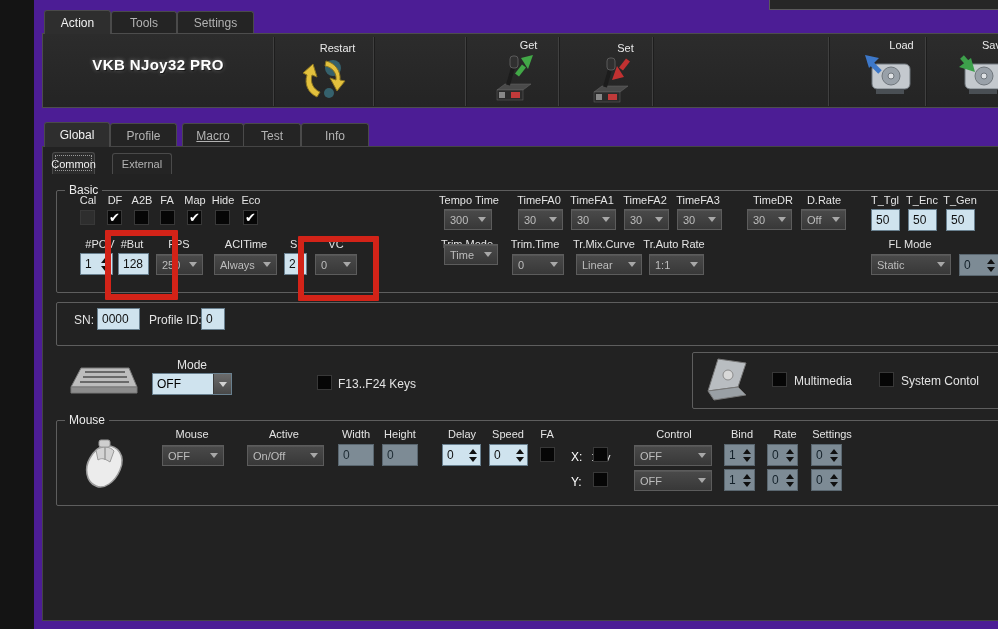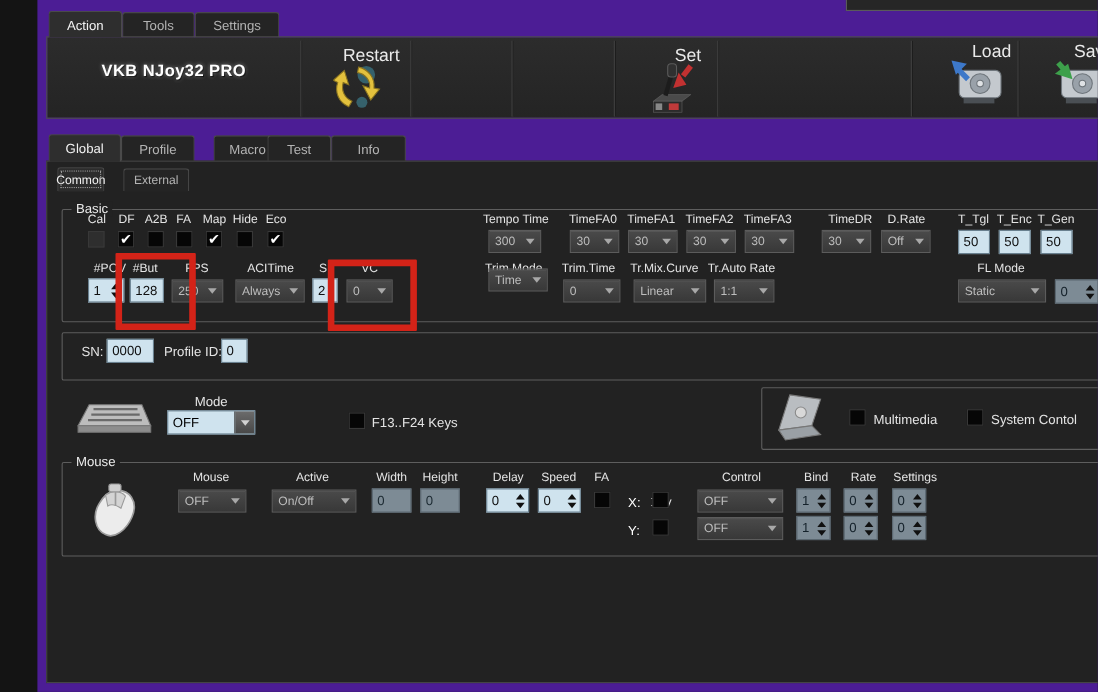--- a/index.html
+++ b/index.html
@@ -19,21 +19,21 @@
   .subtab.sel{outline:1px dotted #9a9a9a;outline-offset:-4px;}
   
   .panel{position:absolute;background:#222222;border:1px solid #454545;box-sizing:border-box;}
   .grp{position:absolute;border:1px solid #5e5e5e;border-radius:2px;box-sizing:border-box;}
   .grp-title{position:absolute;top:-8px;left:8px;background:#222222;padding:0 4px;
              color:#ececec;font-size:12px;white-space:nowrap;}
   
   #toolbar{position:absolute;left:8px;top:33px;width:982px;height:75px;
            background:linear-gradient(#2c2c2c,#242424);border:1px solid #4d4d4d;box-sizing:border-box;}
   .tdiv{position:absolute;top:3px;width:1px;height:69px;background:#404040;border-right:1px solid #1d1d1d;}
-  .tblbl{position:absolute;transform:translateX(-50%);color:#eaeaea;font-size:16px;white-space:nowrap;padding-left:25px;}
+  .tblbl{position:absolute;transform:translateX(-50%);color:#eaeaea;font-size:11px;white-space:nowrap;padding-left:25px;}
   
   .dd{position:absolute;height:21px;display:flex;align-items:center;padding-left:5px;
       background:linear-gradient(#4a4a4a,#383838);border:1px solid #5c5c5c;
       box-shadow:inset 0 1px 0 rgba(255,255,255,.07);color:#bdbdbd;font-size:11px;box-sizing:border-box;}
   .dd .da{width:0;height:0;border-left:4px solid transparent;border-right:4px solid transparent;
           border-top:5px solid #a8a8a8;margin:0 5px 0 auto;}
   .dd.light{background:#cfe3ee;color:#000;padding-left:4px;font-size:12px;border:1px solid #69808f;height:22px;}
   .dd-btn{margin-left:auto;width:17px;align-self:stretch;background:linear-gradient(#6b6b6b,#484848);
           border-left:1px solid #3a3a3a;display:flex;align-items:center;justify-content:center;}
   .dd-btn .da2{width:0;height:0;border-left:4px solid transparent;border-right:4px solid transparent;
@@ -91,20 +91,33 @@
     <div class="abs" style="left:232px;top:2px;width:96px;height:70px;">
       <span class="tblbl" style="left:50px;top:6px;">Restart</span>
       <svg class="abs" style="left:28px;top:20px;" width="44" height="46" viewBox="0 0 44 46">
         <circle cx="30" cy="12" r="8" fill="#35616c"></circle>
         <circle cx="26" cy="37" r="5" fill="#35616c"></circle>
         <path d="M14 41 C5 37 1 28 4 19 L0 17 L10 8 L14 21 L9 19 C7 26 10 33 17 36 Z" fill="#e3c13d" stroke="#8a7420" stroke-width="1"></path>
         <path d="M23 5 C32 7 38 15 37 24 L42 25 L34 35 L27 22 L33 24 C34 17 29 11 22 10 Z" fill="#e3c13d" stroke="#8a7420" stroke-width="1"></path>
       </svg>
     </div>
 
+    <div class="abs" style="left:424px;top:2px;width:90px;height:70px;">
+      <span class="tblbl" style="left:49px;top:3px;">Get</span>
+      <svg class="abs" style="left:26px;top:14px;" width="40" height="54" viewBox="0 0 40 54">
+        <polygon points="4,40 12,34 38,34 30,40" fill="#4a4a4a" stroke="#6a6a6a" stroke-width="0.5"></polygon>
+        <rect x="4" y="40" width="26" height="10" fill="#2b2b2b" stroke="#666" stroke-width="0.5"></rect>
+        <rect x="18" y="42" width="9" height="6" fill="#c03a3a"></rect>
+        <rect x="6" y="42" width="6" height="6" fill="#888"></rect>
+        <line x1="15" y1="35" x2="21" y2="14" stroke="#1c1c1c" stroke-width="4"></line>
+        <rect x="17" y="6" width="8" height="12" rx="3" fill="#303030" stroke="#5a5a5a"></rect>
+        <line x1="24" y1="25" x2="31" y2="16" stroke="#42a847" stroke-width="5"></line>
+        <polygon points="28,8 40,5 35,19" fill="#42a847"></polygon>
+      </svg>
+    </div>
 
     <div class="abs" style="left:517px;top:2px;width:90px;height:70px;">
       <span class="tblbl" style="left:53px;top:6px;">Set</span>
       <svg class="abs" style="left:30px;top:16px;" width="40" height="54" viewBox="0 0 40 54">
         <polygon points="4,40 12,34 38,34 30,40" fill="#4a4a4a" stroke="#6a6a6a" stroke-width="0.5"></polygon>
         <rect x="4" y="40" width="26" height="10" fill="#2b2b2b" stroke="#666" stroke-width="0.5"></rect>
         <rect x="18" y="42" width="9" height="6" fill="#c03a3a"></rect>
         <rect x="6" y="42" width="6" height="6" fill="#888"></rect>
         <line x1="15" y1="35" x2="21" y2="14" stroke="#1c1c1c" stroke-width="4"></line>
         <rect x="17" y="6" width="8" height="12" rx="3" fill="#303030" stroke="#5a5a5a"></rect>
@@ -137,21 +150,21 @@
       </svg>
     </div>
   </div>
 
   <div class="tab sel" style="left:10px;top:122px;width:66px;height:25px;">
     <span>Global</span>
   </div>
   <div class="tab" style="left:76px;top:123px;width:67px;height:24px;">
     <span>Profile</span>
   </div>
-  <div class="tab" style="left:160px;top:123px;width:62px;height:24px;">
+  <div class="tab" style="left:148px;top:123px;width:62px;height:24px;text-decoration:underline;">
     <span>Macro</span>
   </div>
   <div class="tab" style="left:209px;top:123px;width:58px;height:24px;">
     <span>Test</span>
   </div>
   <div class="tab" style="left:267px;top:123px;width:68px;height:24px;">
     <span>Info</span>
   </div>
 
   <div class="panel" style="left:8px;top:146px;width:982px;height:475px;"></div>

